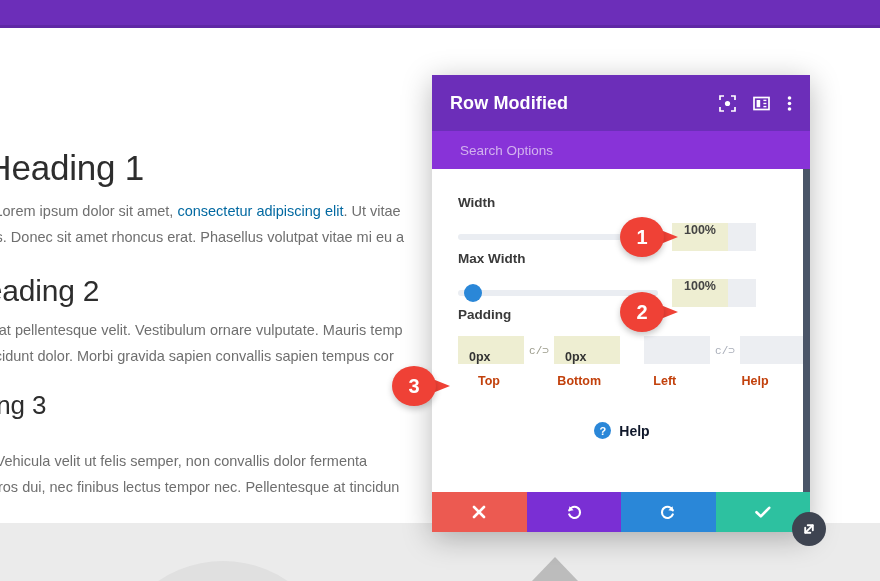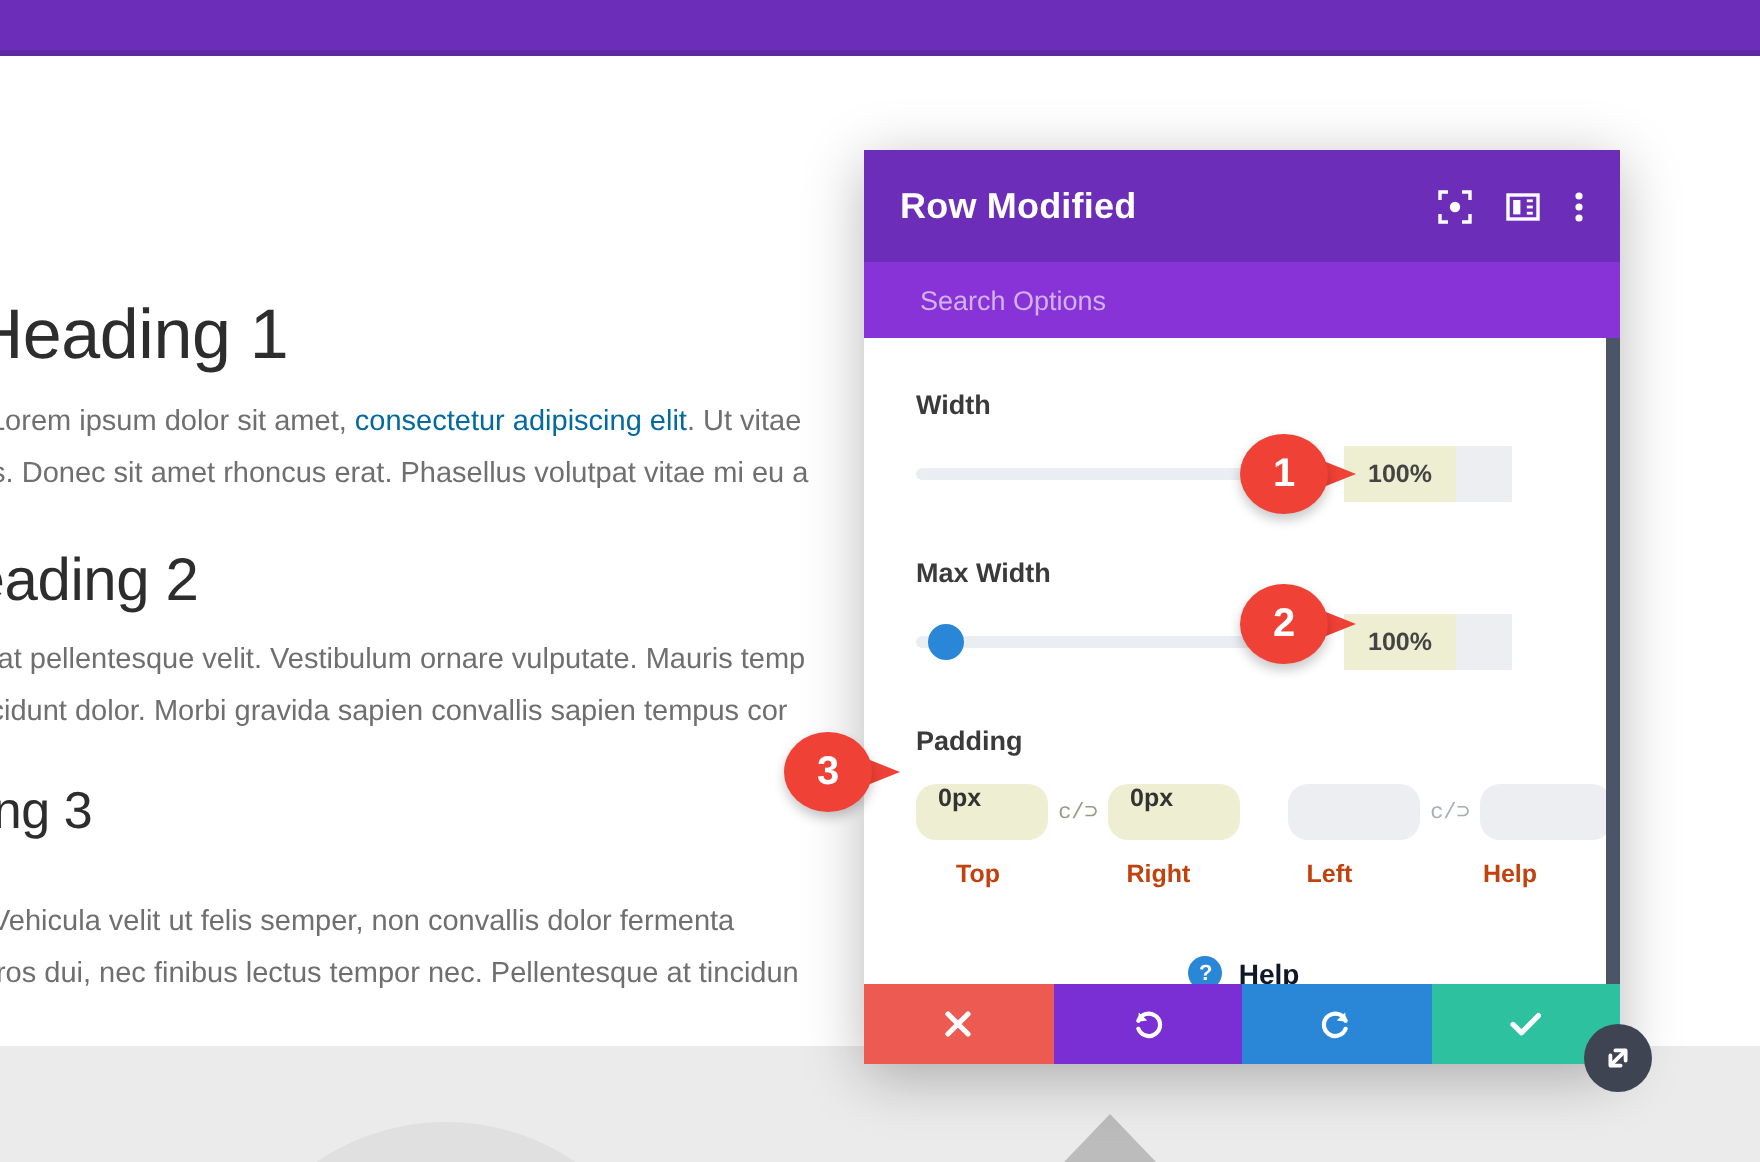--- a/index.html
+++ b/index.html
@@ -126,32 +126,31 @@
   }
   .slider-handle {
     position: absolute; width: 18px; height: 18px; border-radius: 50%;
     background: #2a87d8; top: 0;
   }
   .val-field {
     width: 84px; height: 28px; display: flex; align-items: center;
     background: #eceef2; margin-left: 14px;
   }
   .val-field .val-fill {
-    background: #eeeed2; height: 28px; display: flex; align-items: center;
+    background: #eeeed2; height: 28px; display: flex; 
     padding-left: 12px; width: 56px;
   }
   .val-text { font-size: 12.5px; color: #444; font-weight: bold; }
 
-  .section { margin-top: 28px; }
+  .section { }
   .pad-row { display: flex; align-items: center; margin-top: 2px; }
   .pad-group { display: flex; align-items: center; }
   .pad-field {
-    width: 66px; height: 28px; display: flex; align-items: flex-start;
+    width: 66px; height: 28px; display: flex; align-items: flex-end;
     padding-left: 11px;
-    border-radius: 10px;
   }
   .pad-field.modified { background: #eeeed2; }
   .pad-field.blank { background: #eceef2; }
   .pad-text { font-size: 12.5px; color: #333; font-weight: bold; }
   .link-icon {
     width: 30px; display: flex; align-items: center; justify-content: center;
     font-size: 11px; color: #9a9a8a; font-family: "Liberation Mono", monospace;
   }
   .link-icon.gray { color: #a8adb8; }
   .pad-divider {
@@ -341,21 +340,21 @@
             </div>
             <div class="link-icon gray">c/⊃</div>
             <div class="pad-field blank">
               <span class="pad-text"></span>
             </div>
           </div>
         </div>
         <div class="pad-labels">
           <div class="pad-cap cap-top">Top</div>
           <div class="cap-gap"></div>
-          <div class="pad-cap cap-bottom">Right</div>
+          <div class="pad-cap cap-bottom">Bottom</div>
           <div class="cap-div"></div>
           <div class="pad-cap cap-left">Left</div>
           <div class="cap-gap2"></div>
           <div class="pad-cap cap-right">Help</div>
         </div>
       </div>
 
       <div class="help-row">
         <span class="help-icon">?</span>
         <span class="help-label">Help</span>

